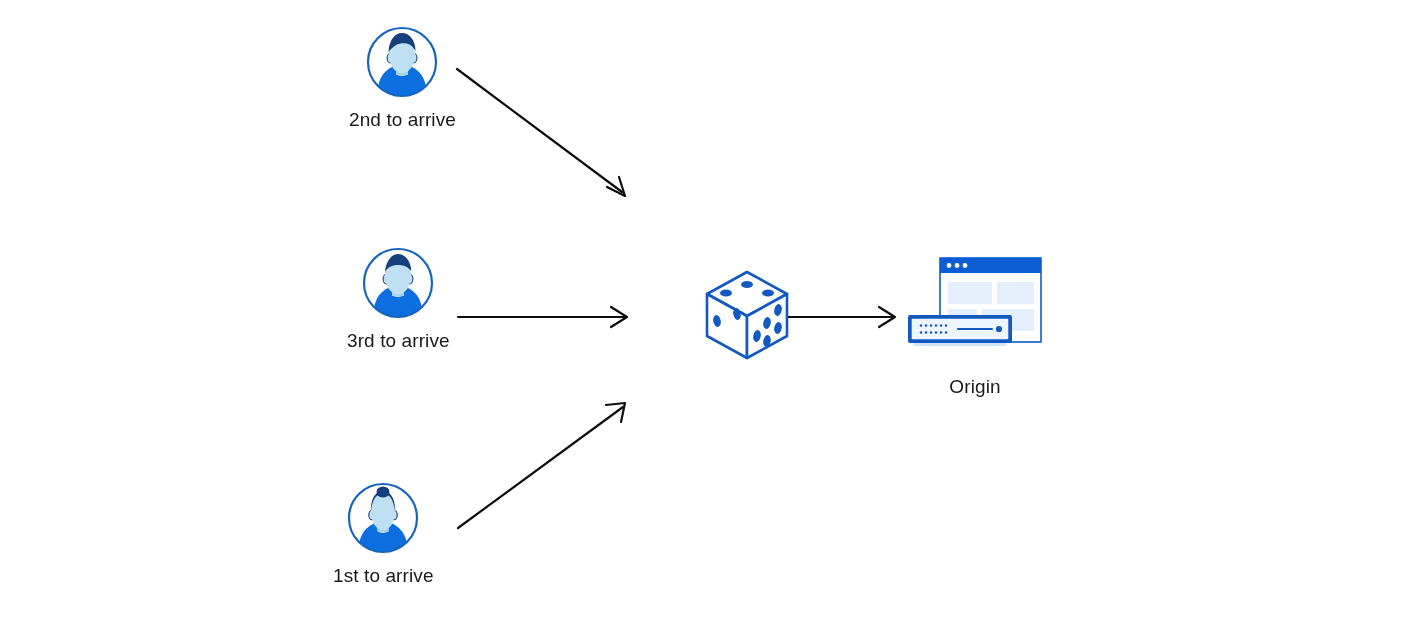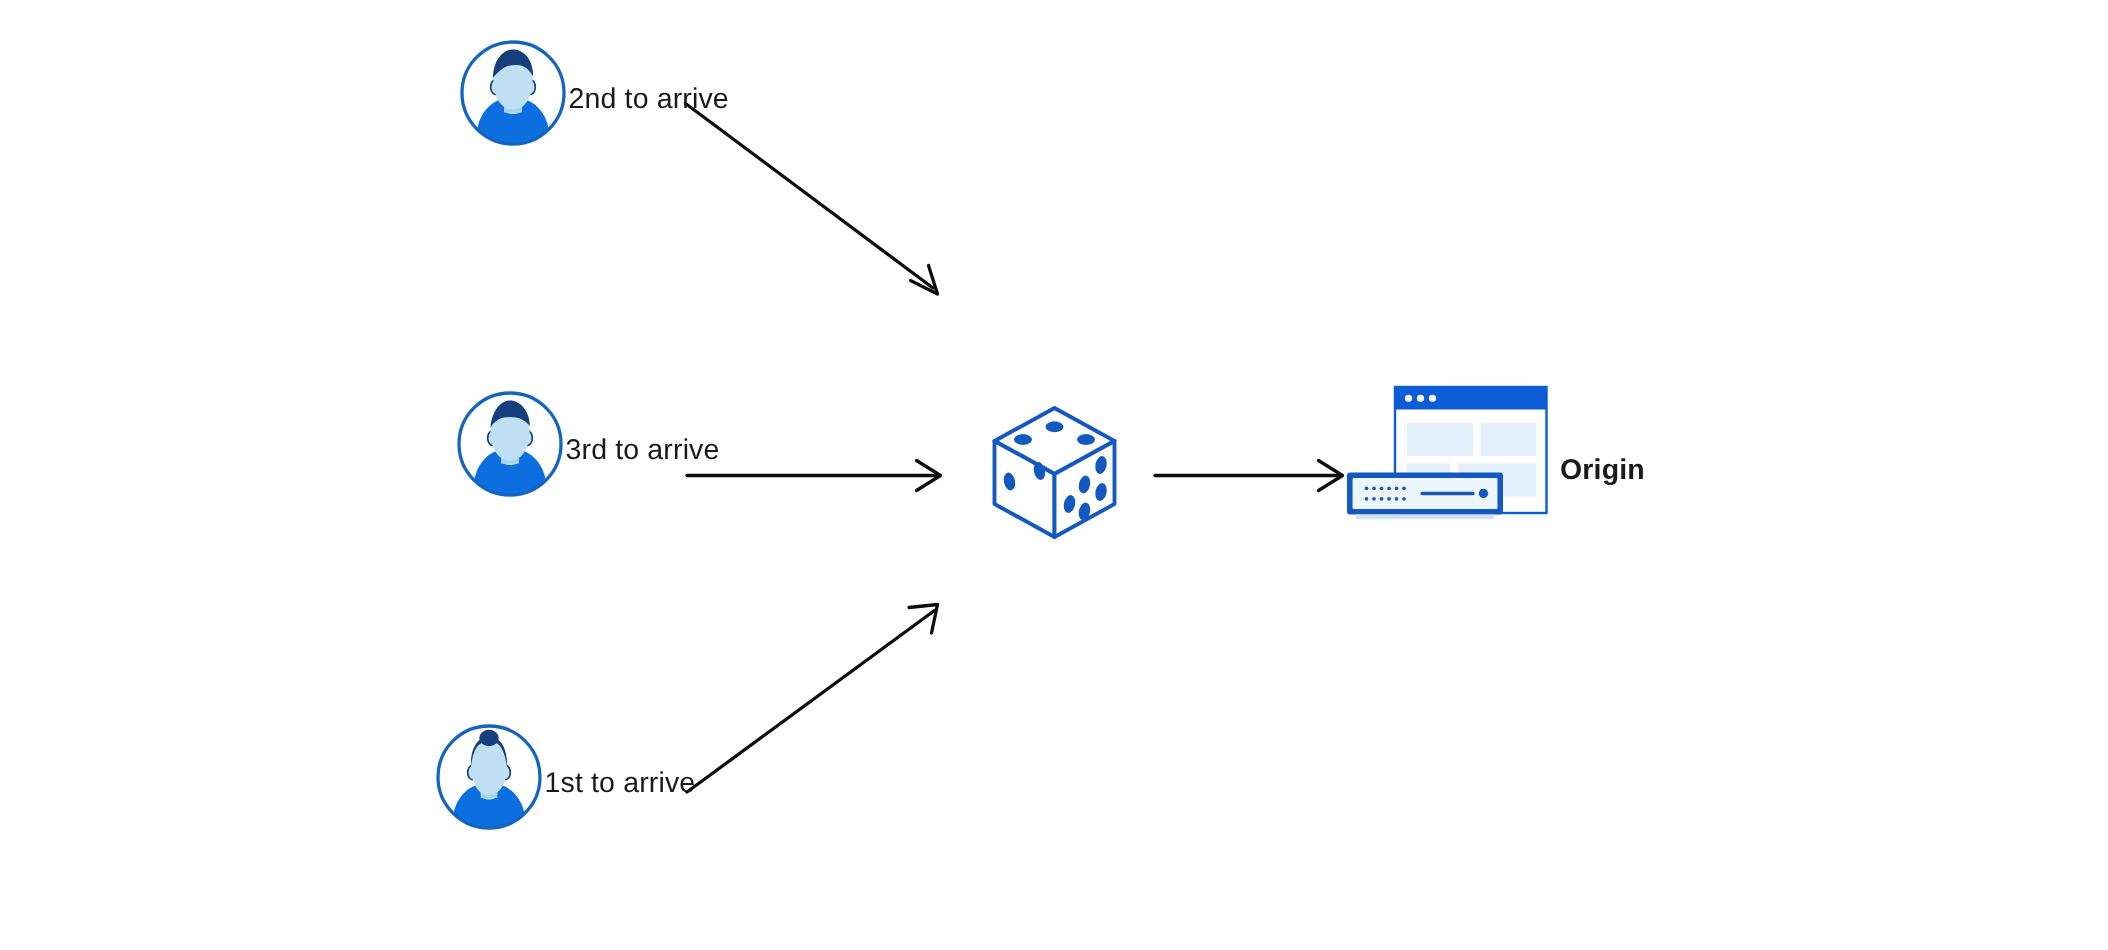--- a/index.html
+++ b/index.html
@@ -16,22 +16,23 @@
   }
   .canvas {
     position: absolute;
     left: 0; top: 0;
     width: 1405px;
     height: 633px;
   }
   .node {
     position: absolute;
     display: flex;
-    flex-direction: row;
+    flex-direction: column;
     align-items: center;
+    margin-left: 44px;
   }
   .icon-wrap {
     position: relative;
     line-height: 0;
   }
   .node-label {
     margin-top: 10px;
     font-size: 19px;
     color: #1a1a1a;
     font-family: "Liberation Sans", sans-serif;
@@ -40,24 +41,24 @@
   }
   .arrows-layer {
     position: absolute;
     left: 0; top: 0;
     width: 1405px;
     height: 633px;
     pointer-events: none;
   }
   
   #node-user-2nd { left: 305px; top: 25px; }
-  #node-user-3rd { left: 303px; top: 259px; }
+  #node-user-3rd { left: 303px; top: 246px; }
   #node-user-1st { left: 289px; top: 481px; }
   #node-dice     { left: 655px; top: 266px; }
-  #node-origin   { left: 890px; top: 252px; font-weight: bold; }
+  #node-origin   { left: 856px; top: 252px; }
 
   #node-origin .node-label { margin-top: 14px; }
 </style>
 </head>
 <body>
 
 <div class="canvas">
 
   <svg class="arrows-layer" viewBox="0 0 1405 633" width="1405" height="633">
 

